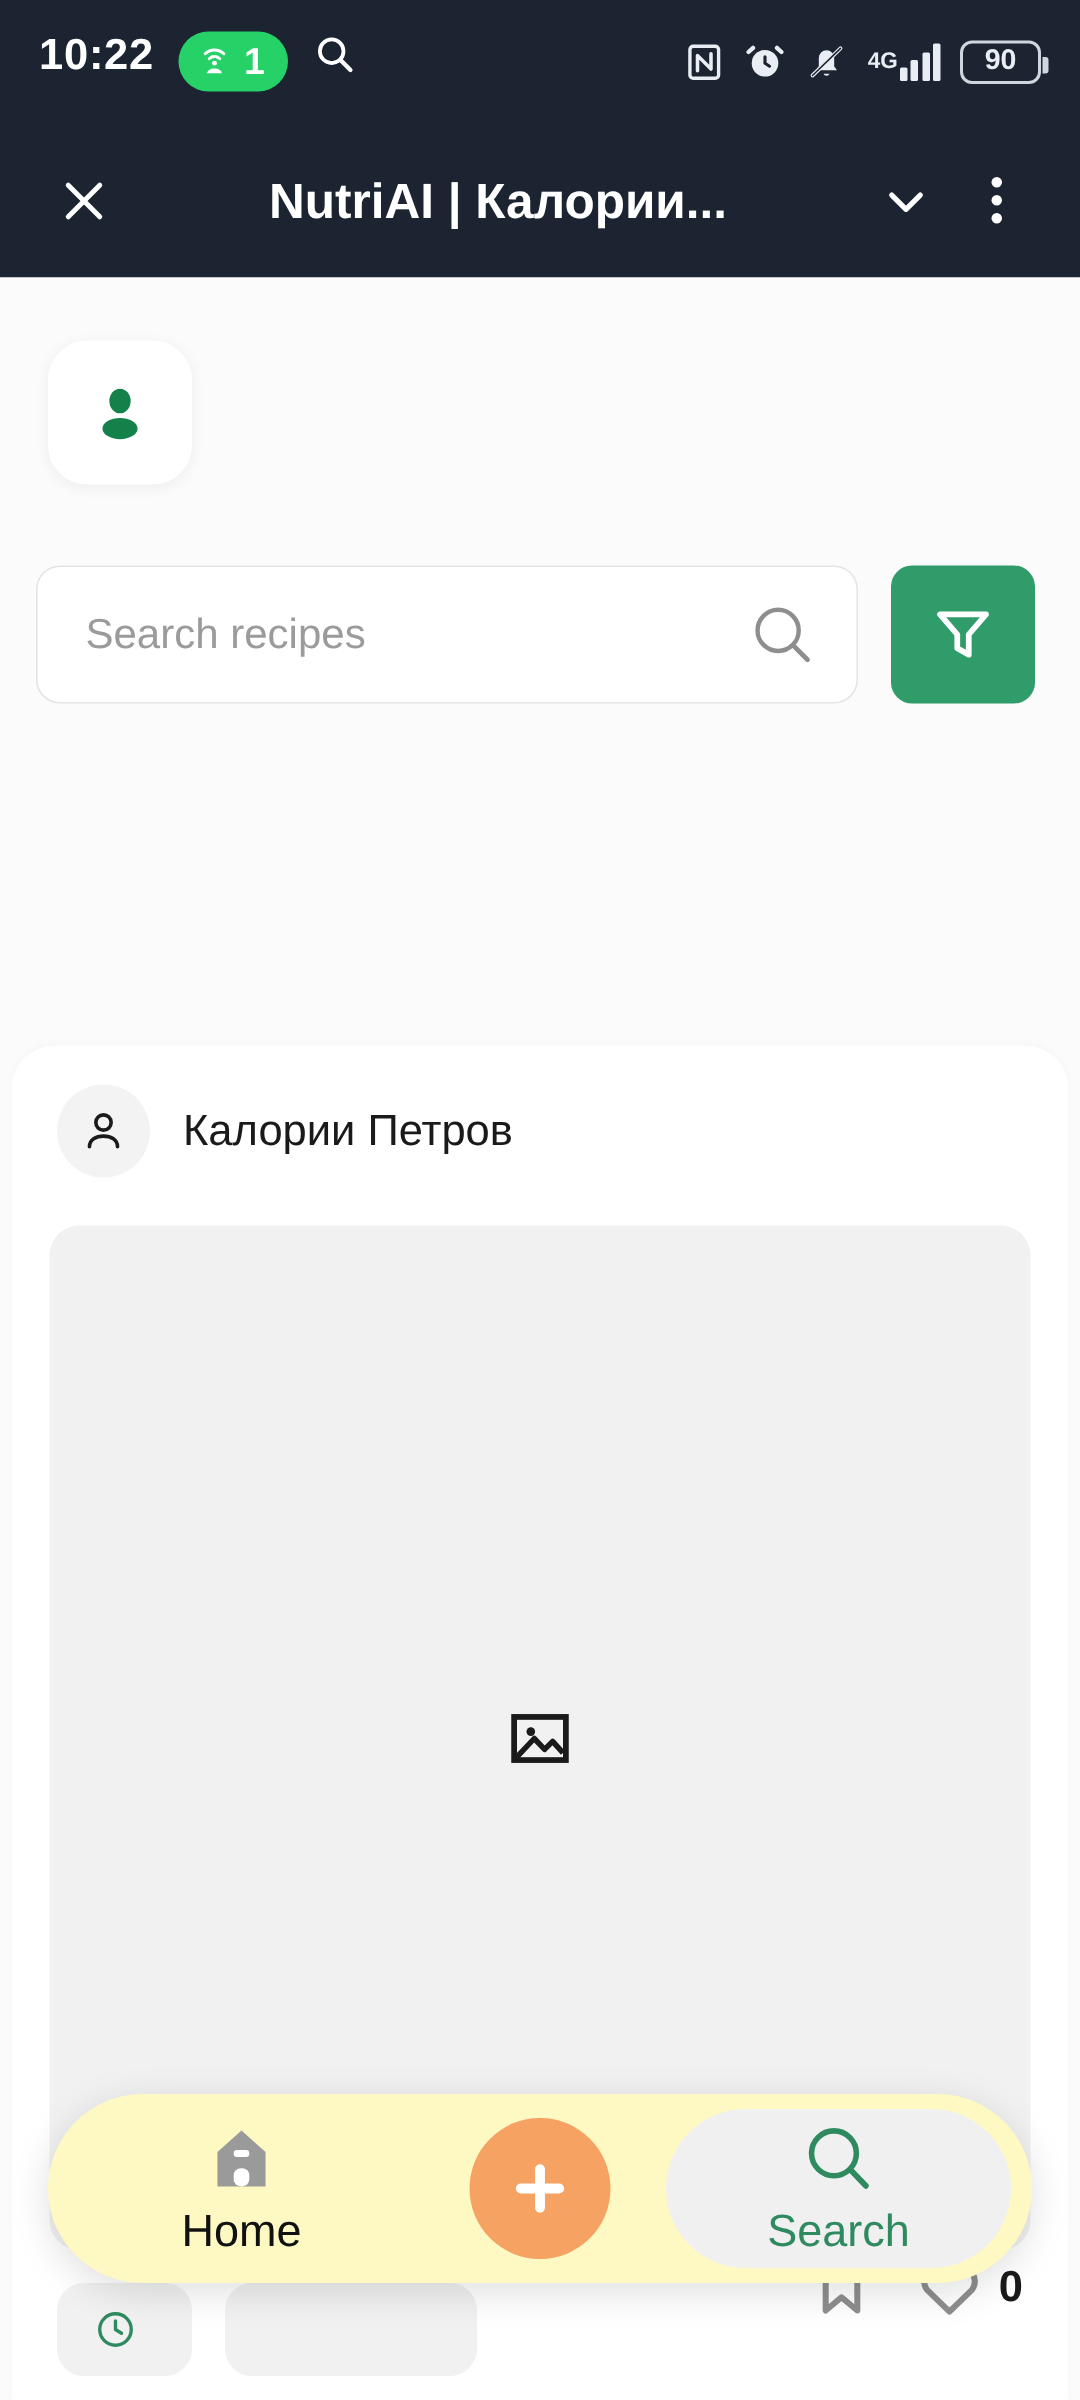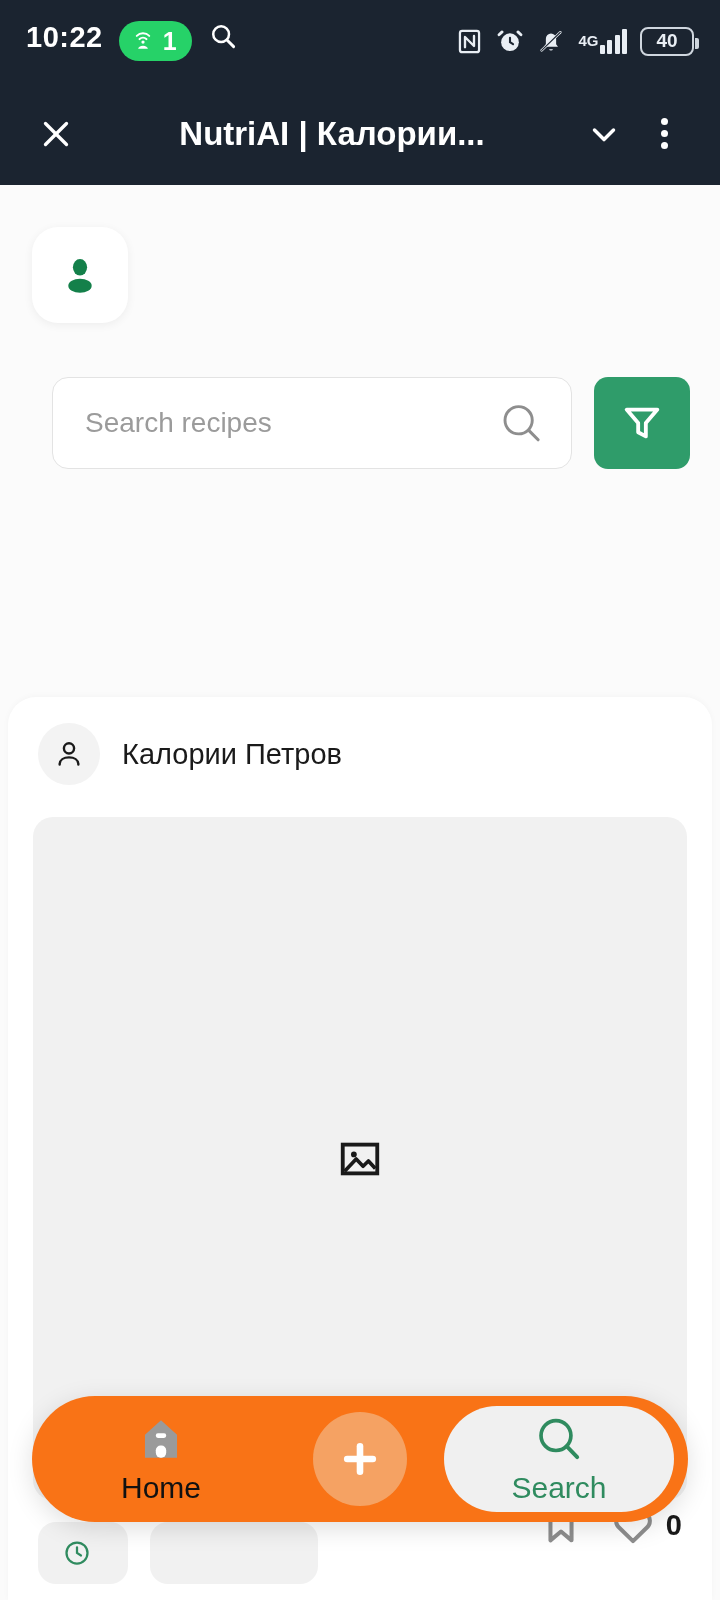--- a/index.html
+++ b/index.html
@@ -74,21 +74,21 @@
   .brand-text { font-size:33px; font-weight:800; letter-spacing:.5px; }
   .brand-text .a { color:#6aa06f; }
   .brand-text .b { color:#f2955c; }
 
   .profile-btn {
     width:96px; height:96px; background:#ffffff; border-radius:26px;
     display:flex; align-items:center; justify-content:center;
     box-shadow:0 2px 10px rgba(0,0,0,.06);
   }
 
-  .searchrow { display:flex; align-items:center; gap:22px; padding:54px 30px 0 52px; }
+  .searchrow { display:flex; align-items:center; gap:22px; padding:54px 30px 0 24px; }
   .searchbox {
     flex:1; height:92px; background:#fff; border:1.6px solid #e3e3e3;
     border-radius:16px; display:flex; align-items:center;
     padding:0 26px 0 32px; justify-content:space-between;
   }
   .searchbox input {
     border:none; outline:none; background:transparent;
     font-size:28px; color:#3b3b3b; font-family:inherit; width:100%;
   }
   .searchbox input::placeholder { color:#9b9b9b; }
@@ -121,21 +121,21 @@
   .actions {
     position:absolute; right:30px; bottom:52px;
     display:flex; align-items:center; gap:26px;
   }
   .act { display:flex; align-items:center; gap:10px; }
   .act span { font-size:29px; font-weight:700; color:#1a1a1a; }
 
   
   .bottomnav {
     position:absolute; left:32px; right:32px; bottom:78px; height:126px;
-    background:#f97316; border-radius:63px;
+    background:#fef9c3; border-radius:63px;
     box-shadow:0 6px 26px rgba(0,0,0,.13);
     display:flex; align-items:center; justify-content:space-between;
     padding:0 14px; z-index:5;
   }
   .nav-item {
     display:flex; flex-direction:column; align-items:center; gap:6px;
     min-width:230px; height:106px; justify-content:center; border-radius:53px;
   }
   .nav-item.active { background:#f0f0f0; }
   .nav-label { font-size:30px; color:#111; }
@@ -187,21 +187,21 @@
     <div style="display:flex;align-items:flex-end;gap:3px;">
       <div class="net4g">4G</div>
       <div class="sigbars">
         <i class="sg1"></i>
           <i class="sg2"></i>
           <i class="sg3"></i>
           <i class="sg4"></i>
       </div>
     </div>
     <div class="batt">
-      <span>40</span>
+      <span>90</span>
     </div>
   </div>
 </div>
 
 <div class="appbar">
   <div class="ab-btn">
     <svg width="36" height="36" viewBox="0 0 24 24">
       <line x1="5" y1="5" x2="19" y2="19" stroke="#fff" stroke-width="2.2" stroke-linecap="round"></line>
       <line x1="19" y1="5" x2="5" y2="19" stroke="#fff" stroke-width="2.2" stroke-linecap="round"></line>
     </svg>

